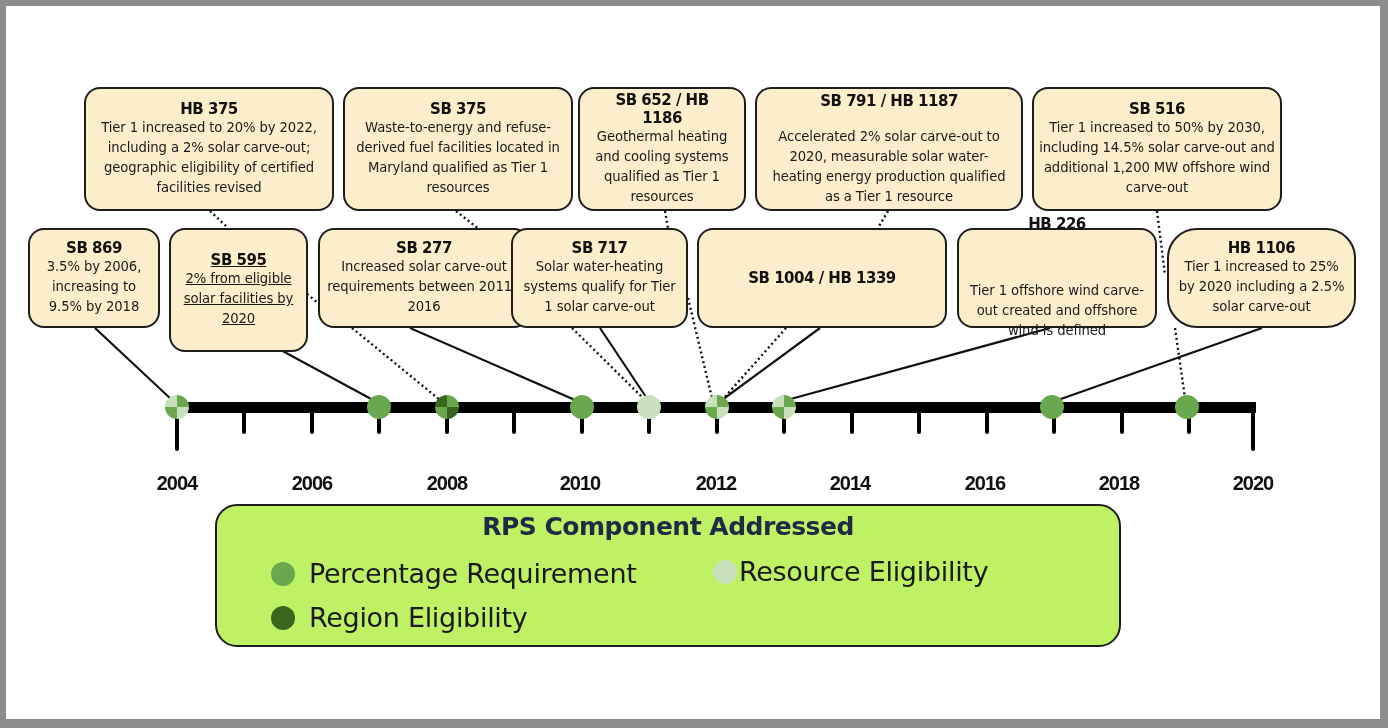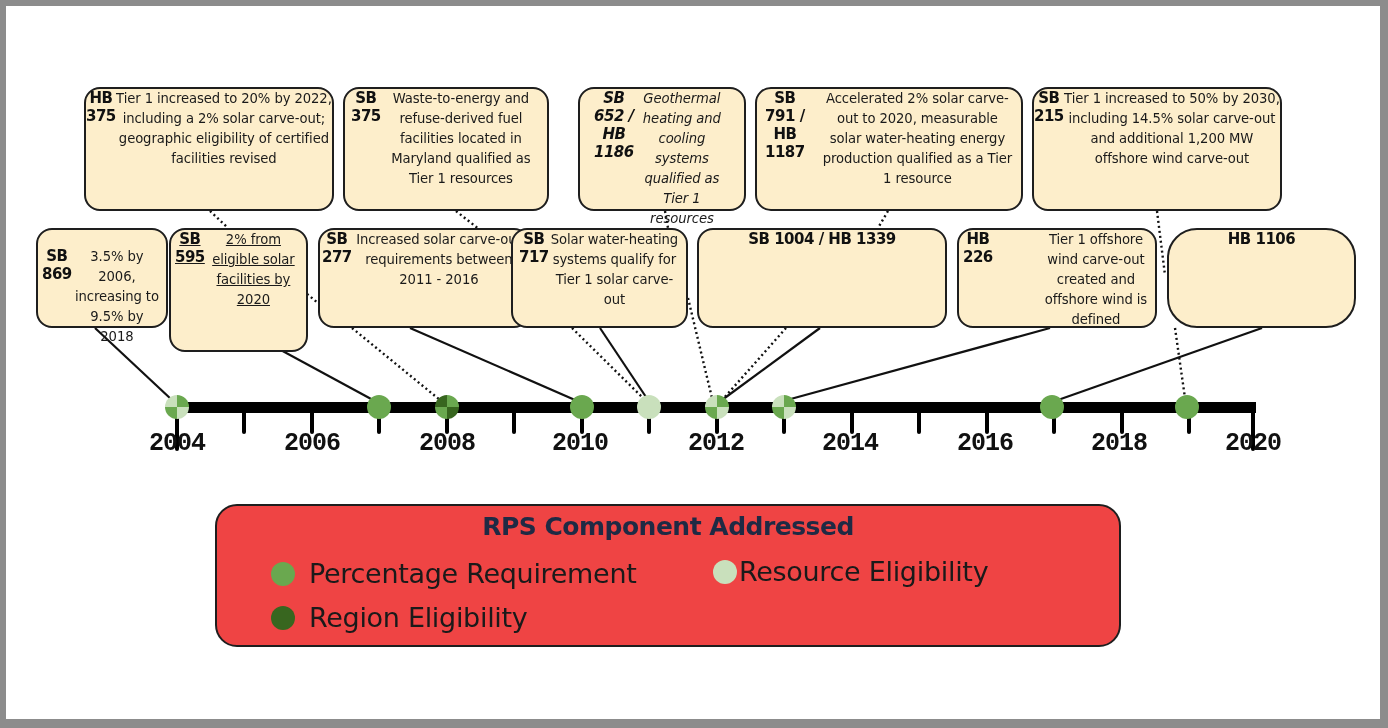--- a/index.html
+++ b/index.html
@@ -1,23 +1,23 @@
 <!DOCTYPE html>
 <html><head>
 <meta charset="utf-8">
 <style>
   html, body { margin: 0; padding: 0; }
   body { width: 1388px; height: 728px; background: #8c8c8c; position: relative; overflow: hidden; font-family: "Liberation Sans", sans-serif; }
   .frame { position: absolute; left: 6px; top: 6px; width: 1374px; height: 713px; background: #ffffff; }
-  .box { position: absolute; background: #fdeecb; border: 2px solid #1e1e1e; border-radius: 16px; box-sizing: border-box; text-align: center; color: #1a1a1a; display: flex; flex-direction: row; justify-content: center; }
+  .box { position: absolute; background: #fdeecb; border: 2px solid #1e1e1e; border-radius: 16px; box-sizing: border-box; text-align: center; color: #1a1a1a; display: flex; flex-direction: column; justify-content: center; }
   .box .title { font-family: "DejaVu Sans", sans-serif; font-weight: bold; font-size: 15px; letter-spacing: -0.5px; line-height: 18px; color: #111; }
   .box .desc { font-family: "DejaVu Sans", sans-serif; font-size: 13.2px; line-height: 20px; letter-spacing: -0.1px; }
   svg.lines { position: absolute; left: 0; top: 0; }
-  .year { position: absolute; top: 429px; width: 70px; margin-left: -35px; text-align: center; font-family: Liberation Mono, monospace; font-weight: bold; font-size: 25px; letter-spacing: -1px; color: #111; }
-  .legend { position: absolute; left: 215px; top: 504px; width: 906px; height: 143px; background: #ef4444; border: 2.5px solid #1e1e1e; border-radius: 22px; box-sizing: border-box; }
+  .year { position: absolute; top: 472px; width: 70px; margin-left: -35px; text-align: center; font-family: Liberation Sans, sans-serif; font-weight: bold; font-size: 20px; letter-spacing: -1px; color: #111; }
+  .legend { position: absolute; left: 215px; top: 504px; width: 906px; height: 143px; background: #bef264; border: 2.5px solid #1e1e1e; border-radius: 22px; box-sizing: border-box; }
   .legend-title { position: absolute; left: 0; right: 0; top: 6px; text-align: center; font-family: "DejaVu Sans", sans-serif; font-weight: bold; font-size: 25px; letter-spacing: -0.5px; color: #1f2a44; }
   .legend-item { position: absolute; display: flex; align-items: center; font-family: "DejaVu Sans", sans-serif; font-size: 27px; color: #1a1a1a; letter-spacing: -0.3px; }
   .legend-dot { width: 24px; height: 24px; border-radius: 50%; display: inline-block; }
 </style>
 </head>
 <body>
 
 <div class="frame"></div>
 
 <svg class="lines" width="1388" height="728">
@@ -112,38 +112,38 @@
     </g>
   </g>
   <circle cx="1052" cy="407" r="12" fill="#6aa84f"></circle>
   <circle cx="1187" cy="407" r="12" fill="#6aa84f"></circle>
 </svg>
 
 <div class="box" style="left:84px; top:87px; width:250px; height:124px;">
   <div class="title">HB 375</div>
   <div class="desc">Tier 1 increased to 20% by 2022, including a 2% solar carve-out; geographic eligibility of certified facilities revised</div>
 </div>
-<div class="box" style="left:343px; top:87px; width:206px; height:124px; padding:0 6px;">
+<div class="box" style="left:343px; top:87px; width:230px; height:124px; padding:0 6px;">
   <div class="title">SB 375</div>
   <div class="desc">Waste-to-energy and refuse-derived fuel facilities located in Maryland qualified as Tier 1 resources</div>
 </div>
-<div class="box" style="left:578px; top:87px; width:168px; height:124px; padding:0 14px;font-style:italic;">
+<div class="box" style="left:578px; top:87px; width:168px; height:124px; padding:0 14px;">
   <div class="title">SB 652 / HB 1186</div>
   <div class="desc">Geothermal heating and cooling systems qualified as Tier 1 resources</div>
 </div>
 <div class="box" style="left:755px; top:87px; width:268px; height:124px; padding:0 8px;gap:17px;">
   <div class="title">SB 791 / HB 1187</div>
   <div class="desc">Accelerated 2% solar carve-out to 2020, measurable solar water-heating energy production qualified as a Tier 1 resource</div>
 </div>
 <div class="box" style="left:1032px; top:87px; width:250px; height:124px;">
-  <div class="title">SB 215</div>
+  <div class="title">SB 516</div>
   <div class="desc">Tier 1 increased to 50% by 2030, including 14.5% solar carve-out and additional 1,200 MW offshore wind carve-out</div>
 </div>
 
-<div class="box" style="left:36px; top:228px; width:132px; height:100px; padding:17px 4px;">
+<div class="box" style="left:28px; top:228px; width:132px; height:100px; padding:17px 4px;">
   <div class="title">SB 869</div>
   <div class="desc">3.5% by 2006, increasing to 9.5% by 2018</div>
 </div>
 <div class="box" style="left:169px; top:228px; width:139px; height:124px; padding:0 4px;text-decoration:underline;">
   <div class="title">SB 595</div>
   <div class="desc">2% from eligible solar facilities by 2020</div>
 </div>
 <div class="box" style="left:318px; top:228px; width:212px; height:100px; padding:0 2px;">
   <div class="title">SB 277</div>
   <div class="desc">Increased solar carve-out requirements between 2011 - 2016</div>
@@ -154,20 +154,21 @@
 </div>
 <div class="box" style="left:697px; top:228px; width:250px; height:100px; padding:0 10px;">
   <div class="title">SB 1004 / HB 1339</div>
 </div>
 <div class="box" style="left:957px; top:228px; width:200px; height:100px; padding:0 4px;gap:48px;">
   <div class="title">HB 226</div>
   <div class="desc">Tier 1 offshore wind carve-out created and offshore wind is defined</div>
 </div>
 <div class="box" style="left:1167px; top:228px; width:189px; height:100px; padding:0 6px;border-radius:30px;">
   <div class="title">HB 1106</div>
+  <div class="desc">Tier 1 increased to 25% by 2020 including a 2.5% solar carve-out</div>
 </div>
 
 <div class="year" style="left:177px;">2004</div>
 <div class="year" style="left:312px;">2006</div>
 <div class="year" style="left:447px;">2008</div>
 <div class="year" style="left:580px;">2010</div>
 <div class="year" style="left:716px;">2012</div>
 <div class="year" style="left:850px;">2014</div>
 <div class="year" style="left:985px;">2016</div>
 <div class="year" style="left:1119px;">2018</div>

